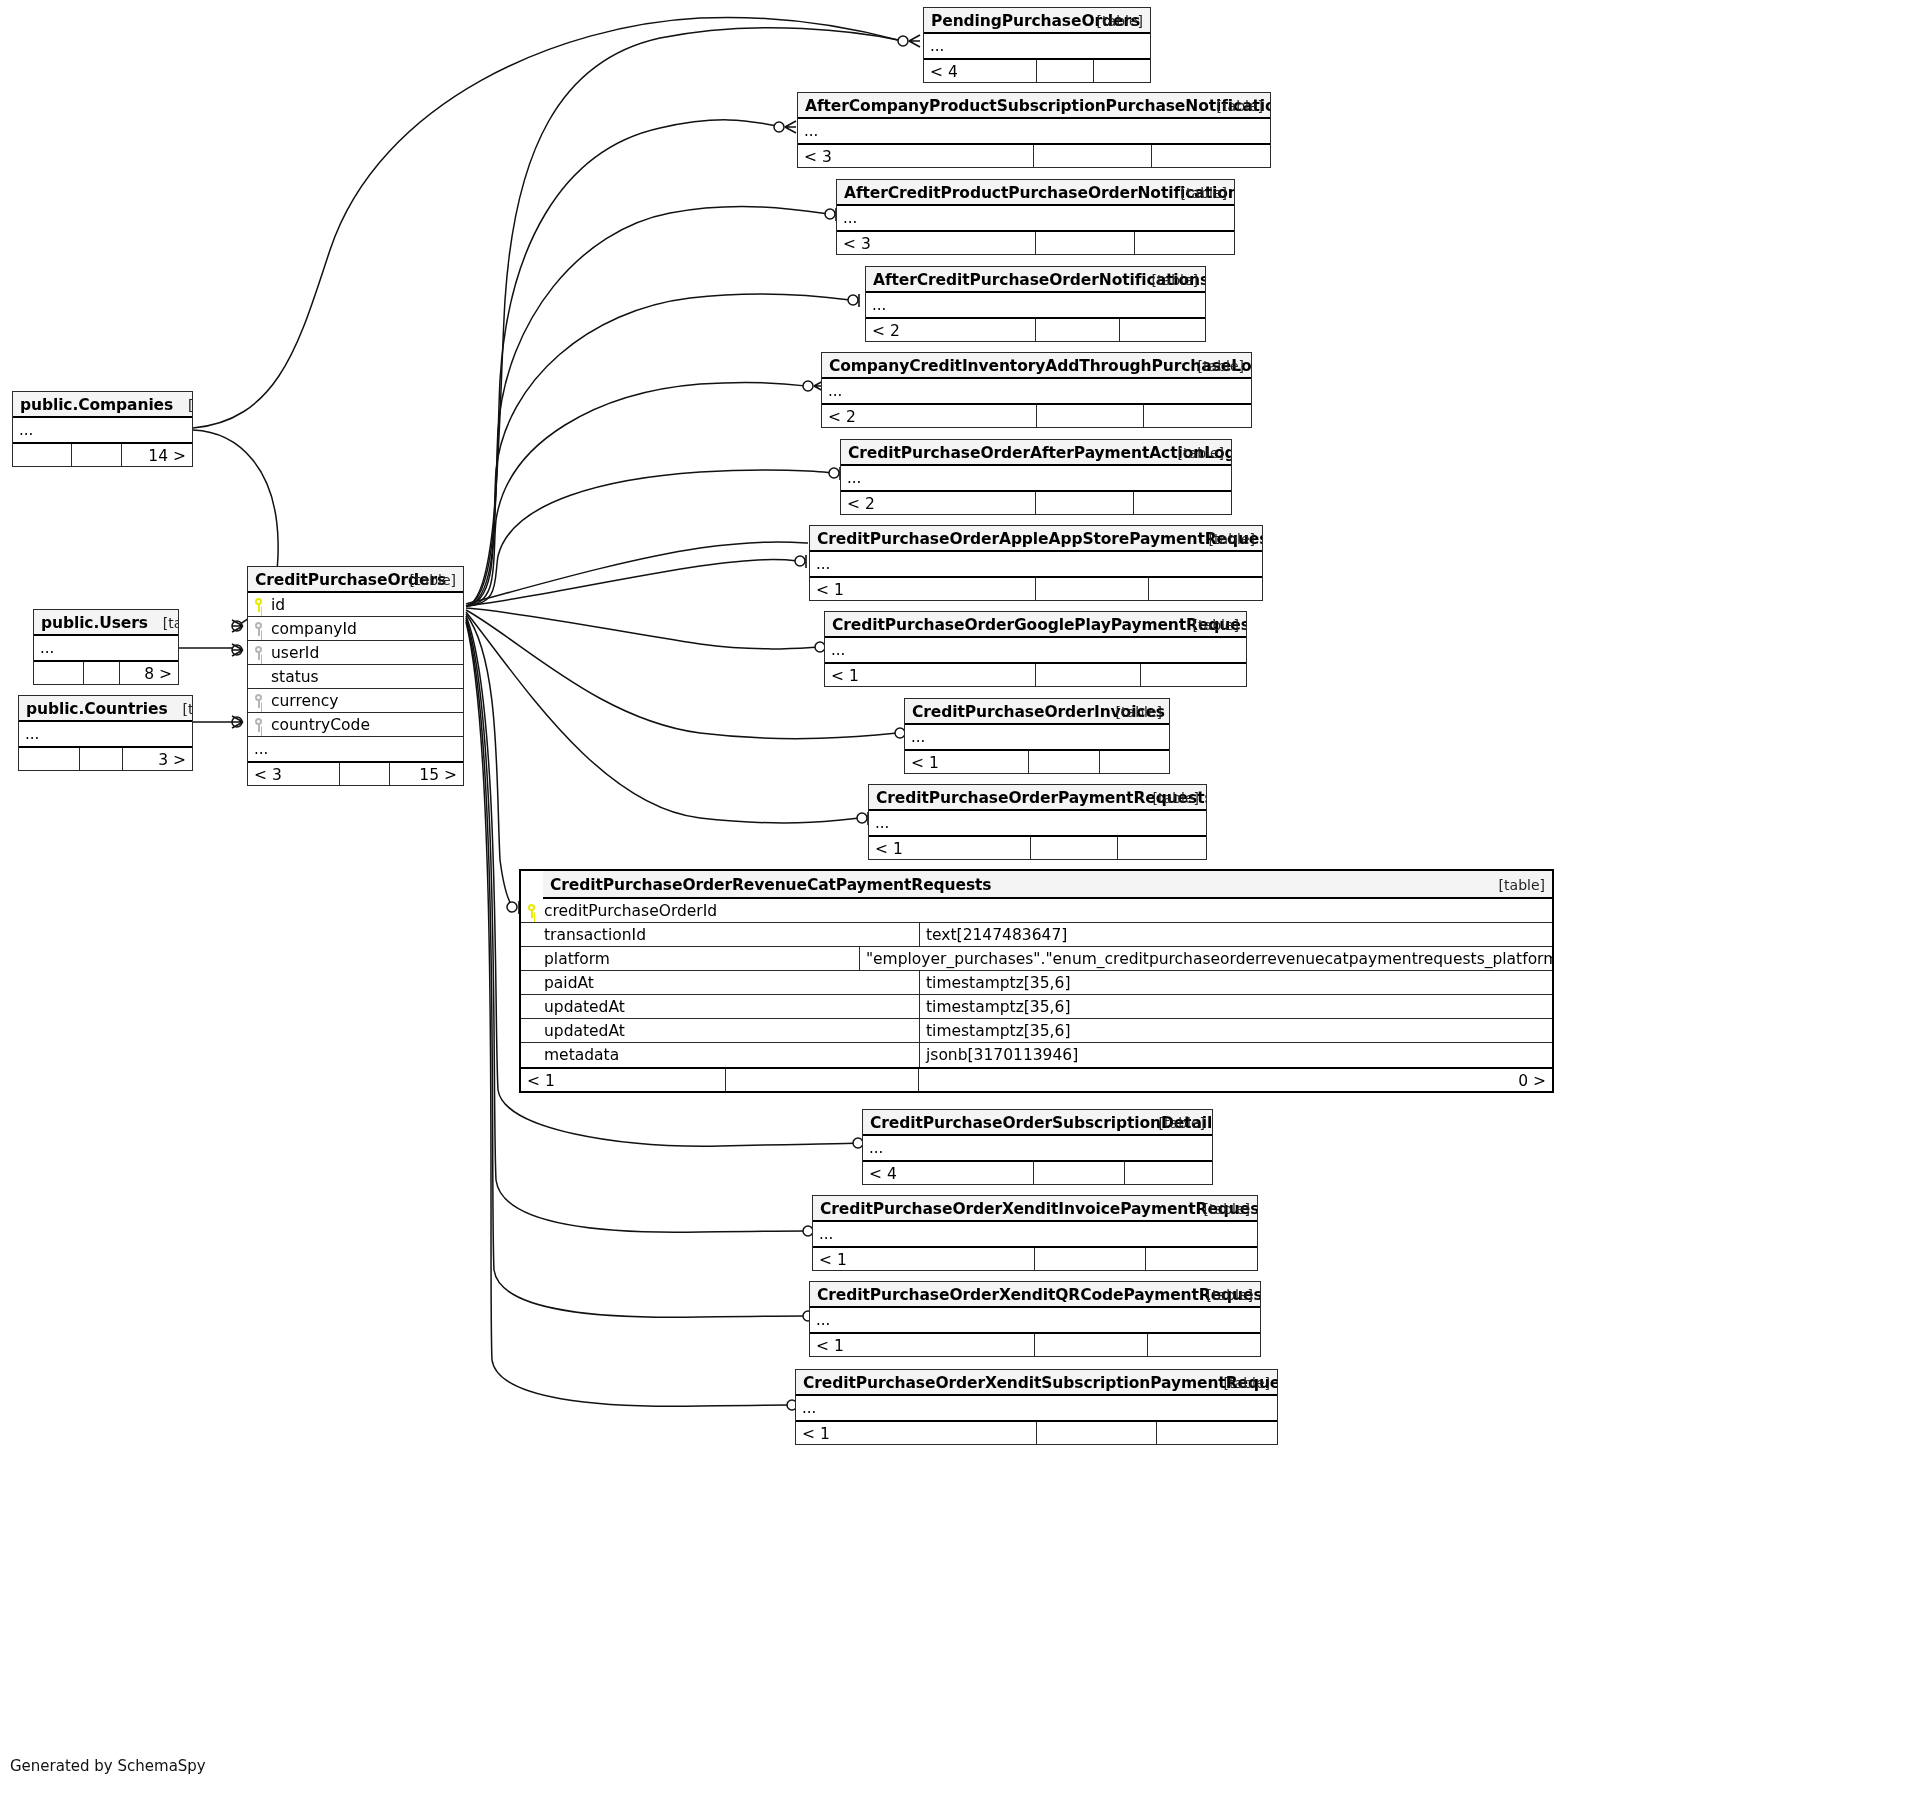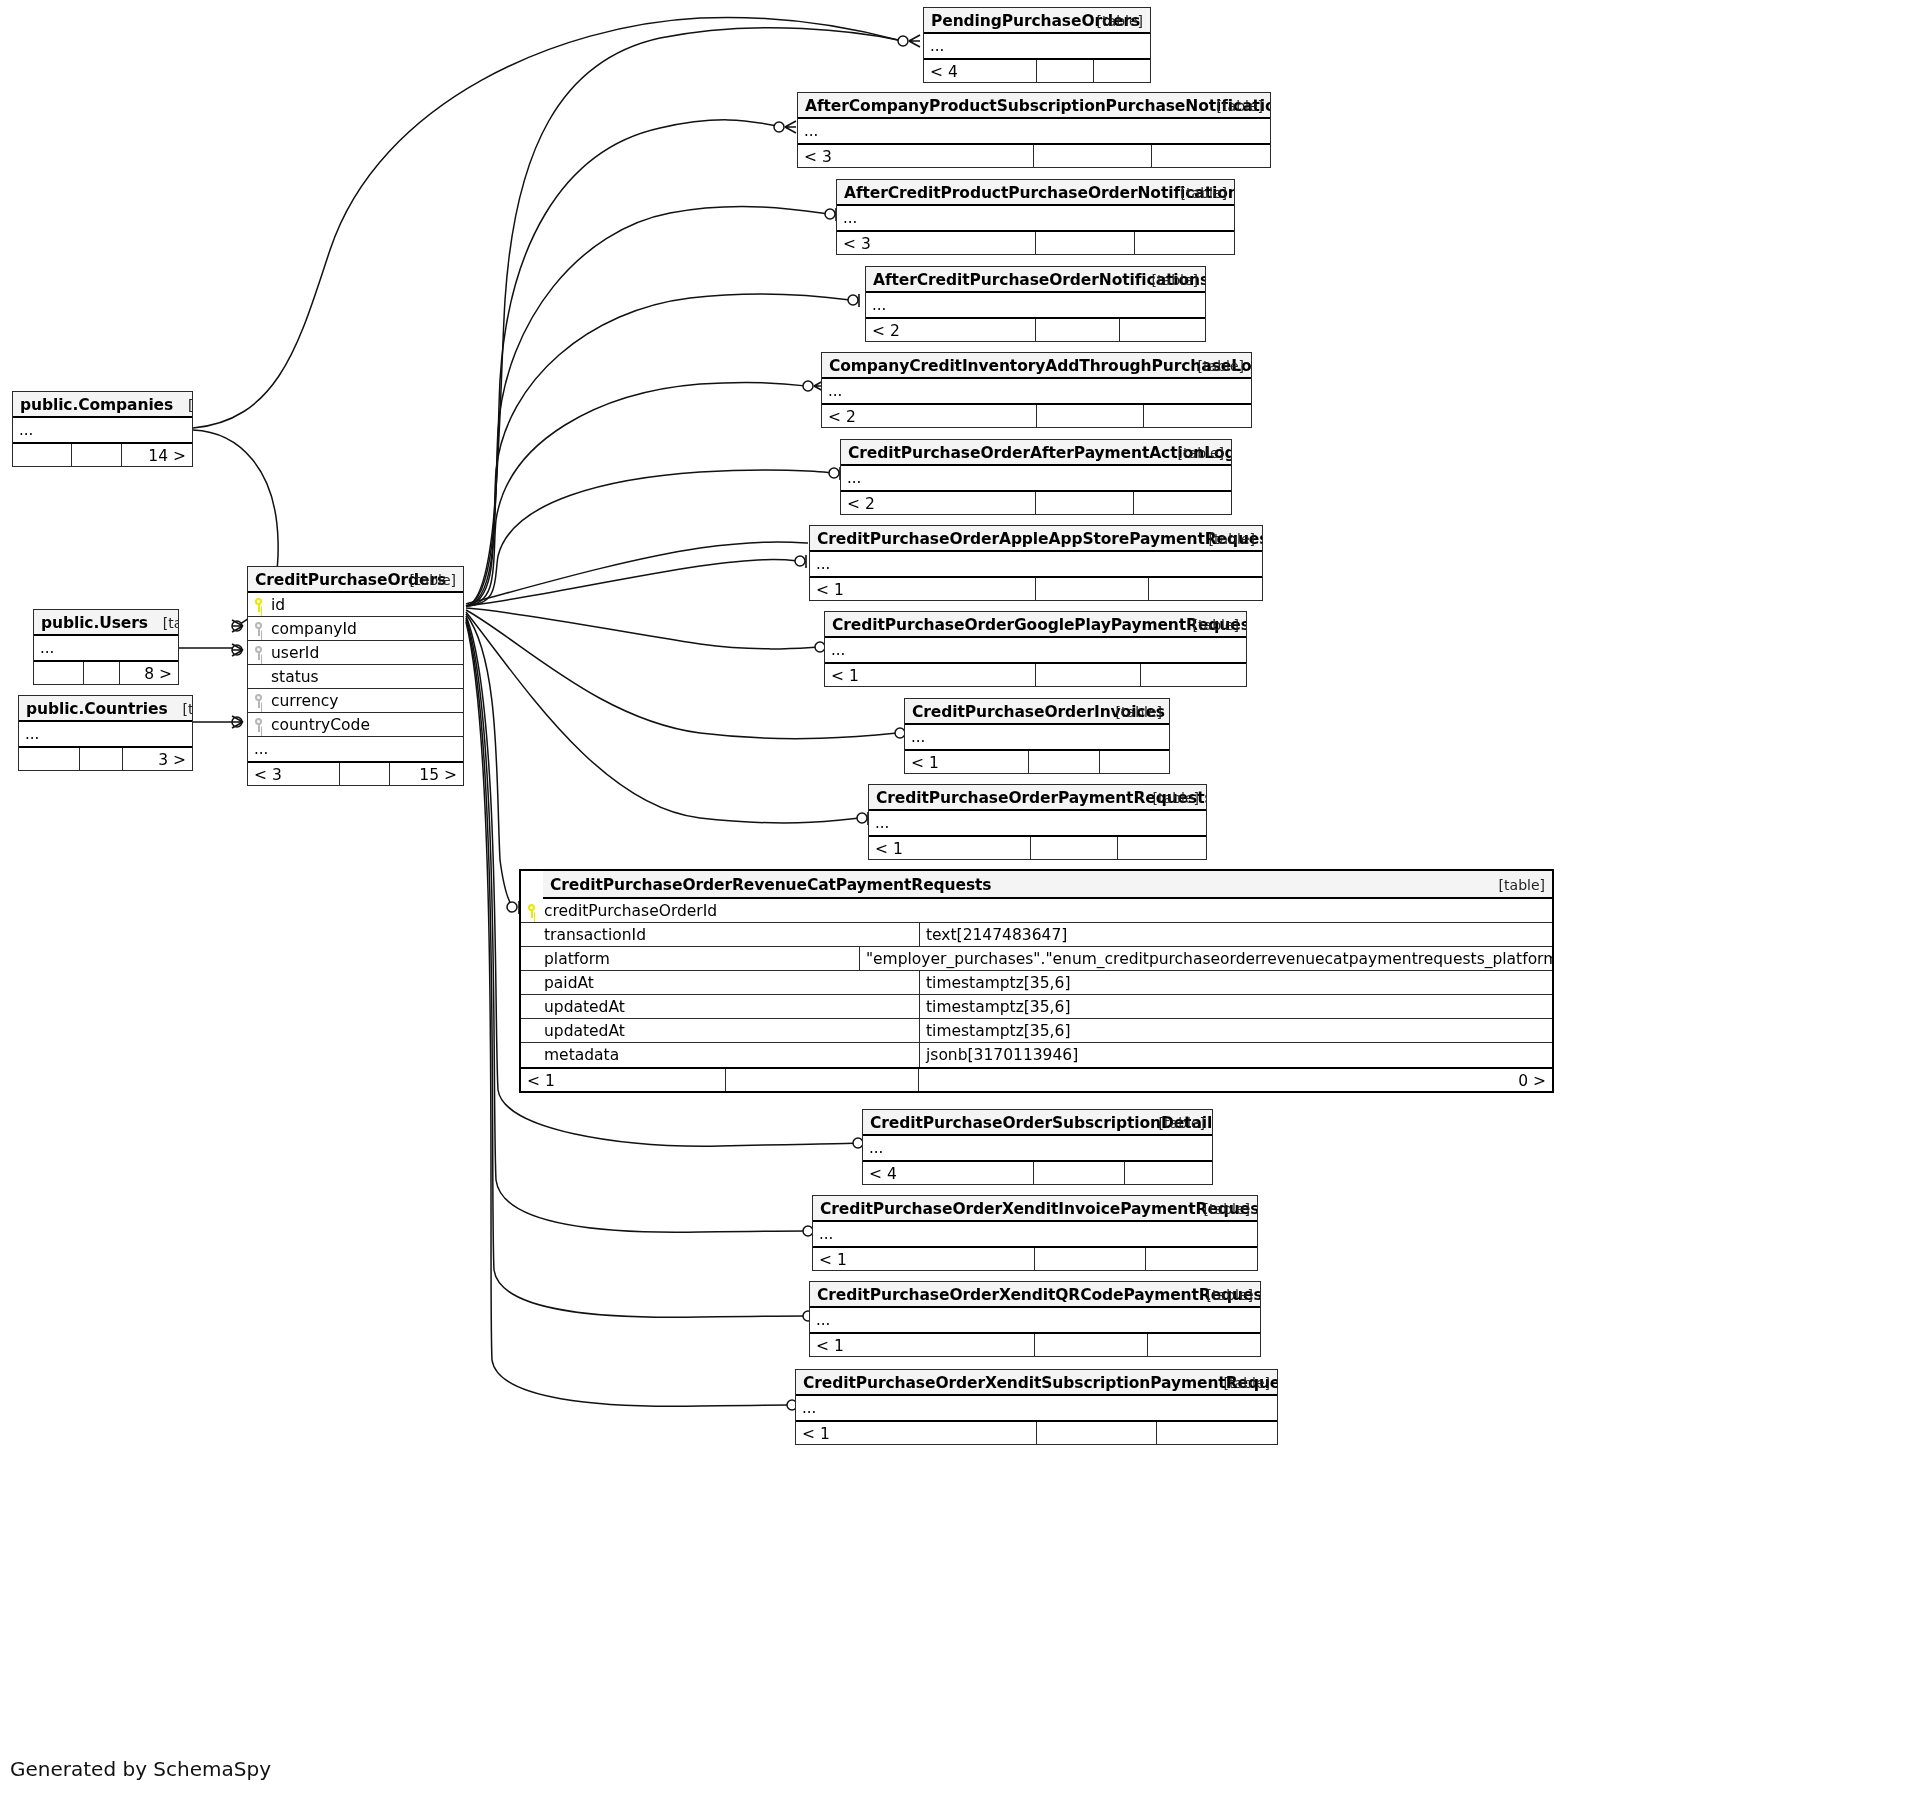--- a/index.html
+++ b/index.html
@@ -147,21 +147,21 @@
   }
   .tbl-foot .fc:last-child { border-right: none; }
   .tbl-foot .fc.left  { text-align: left; }
   .tbl-foot .fc.right { text-align: right; }
 
   
   #credits {
     position: absolute;
     left: 10px;
     top: 1757px;
-    font-size: 20px;
+    font-size: 15px;
     color: #111;
   }
 </style>
 </head>
 <body>
 
 <div id="canvas">
 
   <svg id="edges" viewBox="0 0 1915 1804" xmlns="http://www.w3.org/2000/svg">
     <defs>

